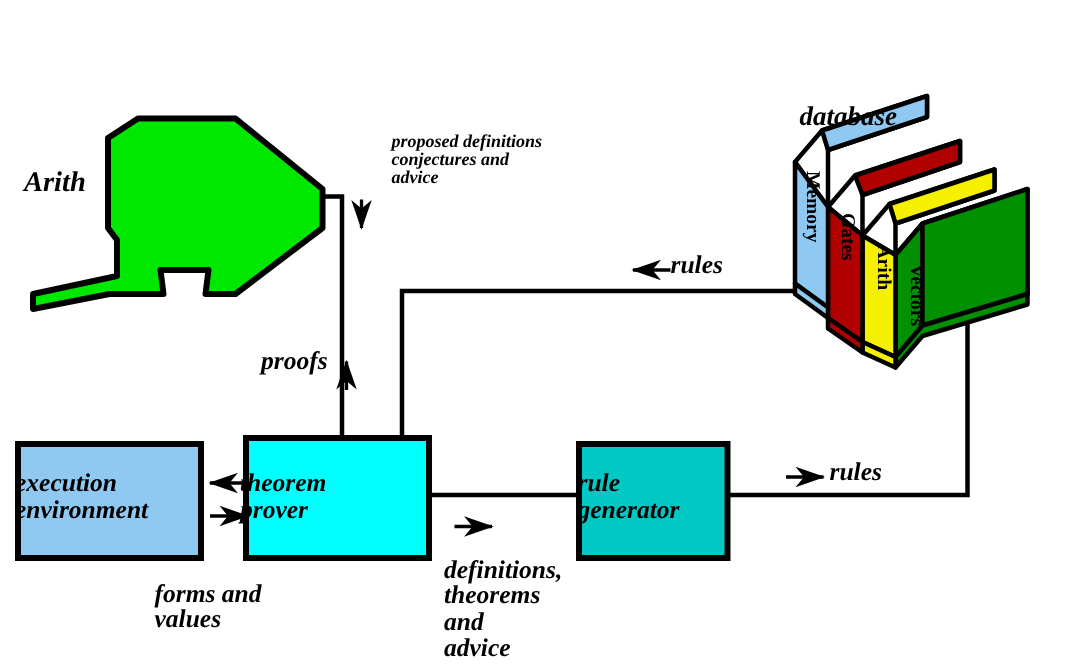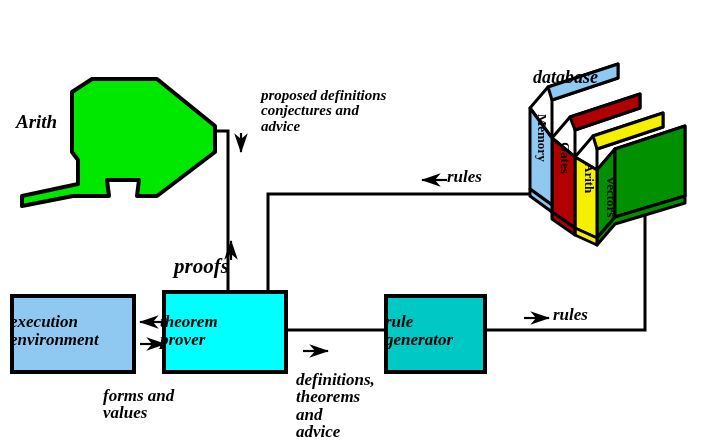--- a/index.html
+++ b/index.html
@@ -27,22 +27,22 @@
     font-family: "Liberation Serif", "DejaVu Serif", serif;
     font-style: italic;
     font-weight: bold;
     color: #000000;
     white-space: pre;
     line-height: 1.02em;
     letter-spacing: 0px;
   }
   .lbl-user      { left: 16px;  top: 112px; font-size: 19px; }
   .lbl-database  { left: 533px; top: 36px;  font-size: 18px; margin-top: 32px; }
-  .lbl-proposed  { left: 261px; top: 88px;  font-size: 15px; }
-  .lbl-proofs    { left: 174px; top: 256px; font-size: 21px; }
+  .lbl-proposed  { left: 261px; top: 88px;  font-size: 12px; }
+  .lbl-proofs    { left: 174px; top: 232px; font-size: 17px; }
   .lbl-rulesA    { left: 447px; top: 168px; font-size: 17px; }
   .lbl-rulesB    { left: 553px; top: 306px; font-size: 17px; }
   .lbl-forms     { left: 103px; top: 387px; font-size: 17px; text-align: left; }
   .lbl-defs      { left: 296px; top: 371px; font-size: 17px; }
   .box-text {
     position: absolute;
     font-family: "Liberation Serif", "DejaVu Serif", serif;
     font-style: italic;
     font-weight: bold;
     font-size: 17px;

